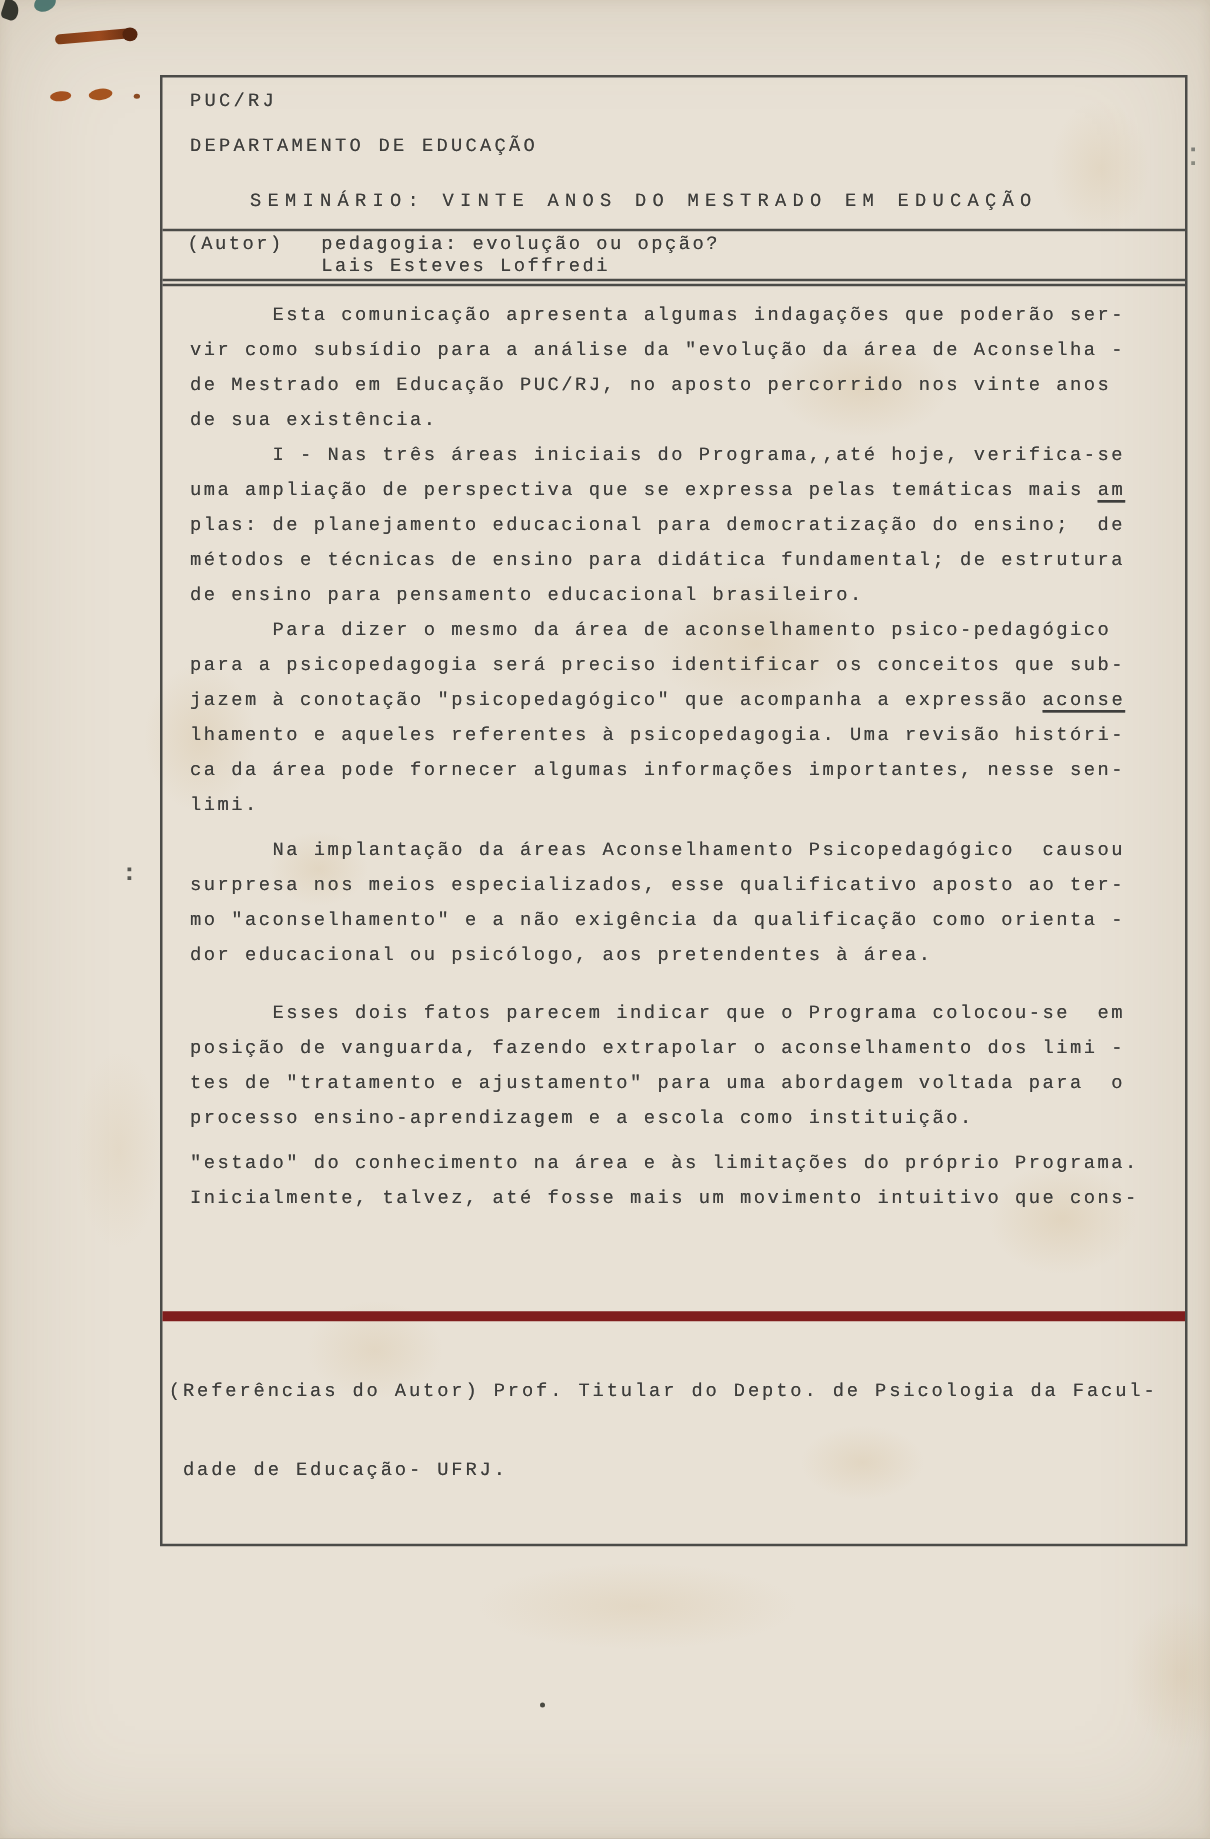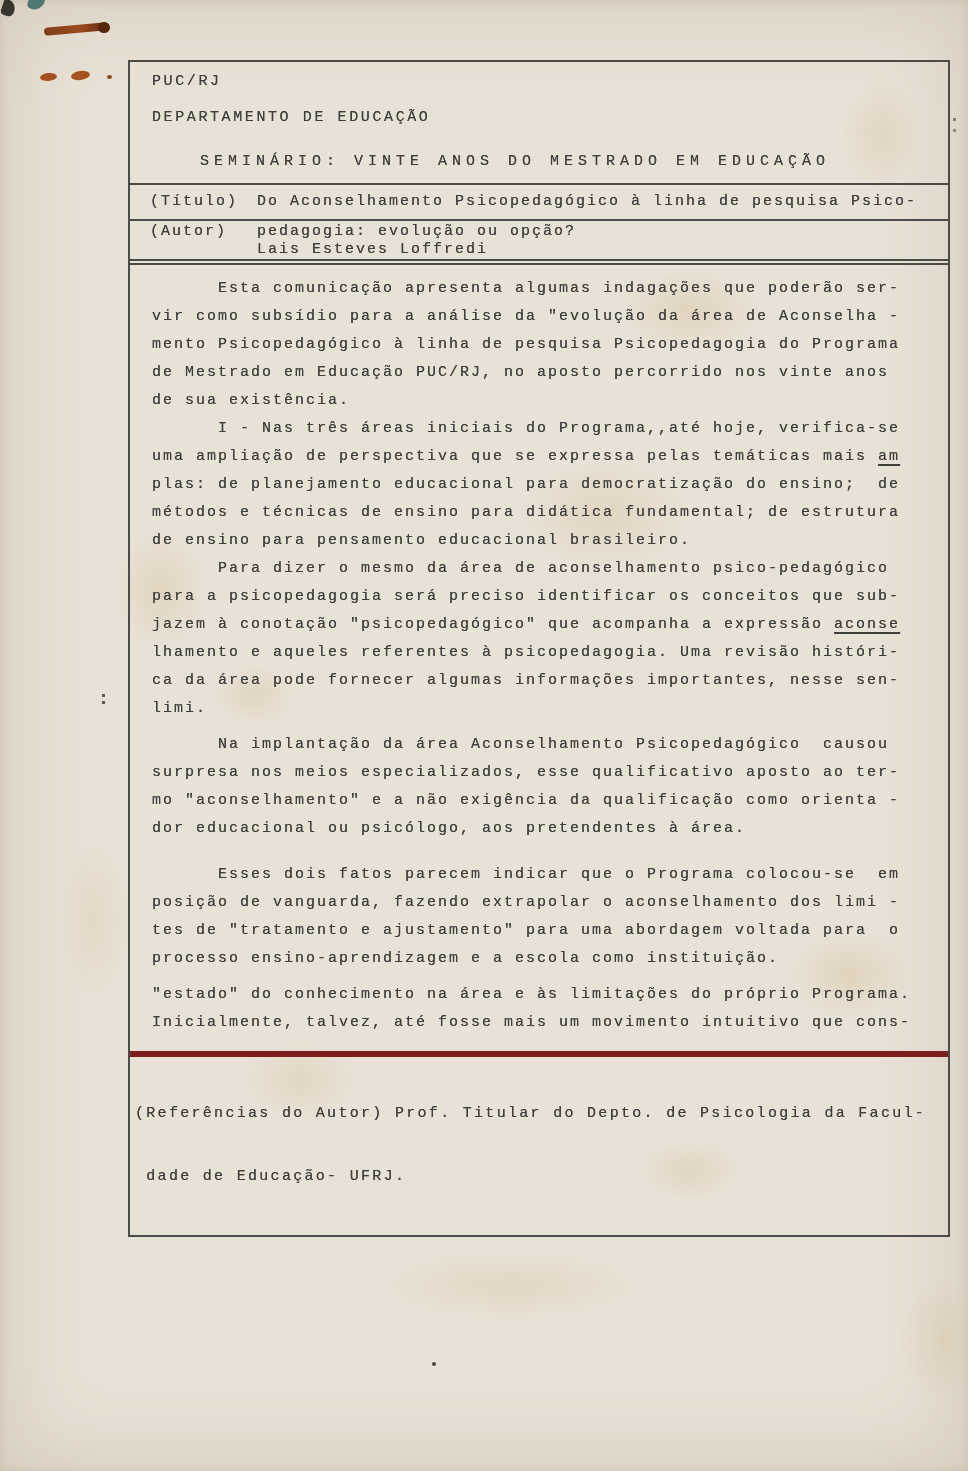--- a/index.html
+++ b/index.html
@@ -60,21 +60,21 @@
   .row-label { flex:0 0 107px; }
   .author-row { display:flex; padding:2px 8px 0 20px; border-bottom:6px double #4b4b48; line-height:18px; }
 
   .body-row { flex:1 1 auto; overflow:hidden; padding:10px 24px 0 22px; }
   .para .line { line-height:28px; white-space:pre; }
   .para:nth-child(4) { margin-top:8px; }
   .para:nth-child(5) { margin-top:18px; }
   .para:nth-child(6) { margin-top:8px; }
   .u-end { text-decoration:underline; text-underline-offset:4px; text-decoration-thickness:1.5px; }
 
-  .refs-row { border-top:6px solid #7f1d1d; padding:4px 8px 6px 5px; line-height:21px; letter-spacing:2.3px; white-space:pre; }
+  .refs-row { border-top:8px solid #7f1d1d; padding:4px 8px 6px 5px; line-height:21px; letter-spacing:2.3px; white-space:pre; }
 </style>
 </head>
 <body>
 
 <div class="page" style="--paper: #e8e1d5; --ink: #3e3e3c; --rust: #9c4a1e;">
 
   <div class="stain s1"></div>
   <div class="stain s2"></div>
   <div class="stain s3"></div>
   <div class="stain s4"></div>
@@ -98,58 +98,53 @@
   <div class="mark speck-bottom"></div>
 
   <div class="doc-frame">
 
     <div class="header-row">
       <div class="institution">PUC/RJ</div>
       <div class="department">DEPARTAMENTO DE EDUCAÇÃO</div>
       <div class="seminar">SEMINÁRIO: VINTE ANOS DO MESTRADO EM EDUCAÇÃO</div>
     </div>
 
-    <div class="title-row">
-      <span class="row-label">(Título)</span>
-      <span>Do Aconselhamento Psicopedagógico à linha de pesquisa Psico-</span>
-    </div>
 
     <div class="author-row">
       <span class="row-label">(Autor)</span>
       <span>
         <div>pedagogia: evolução ou opção?</div>
         <div>Lais Esteves Loffredi</div>
       </span>
     </div>
 
     <div class="body-row" id="body-root">
         <div class="para">
           <div class="line">      Esta comunicação apresenta algumas indagações que poderão ser-</div>
           <div class="line">vir como subsídio para a análise da "evolução da área de Aconselha -</div>
-          <div class="line">mento Psicopedagógico à linha de pesquisa Psicopedagogia do Programa</div>
           <div class="line">de Mestrado em Educação PUC/RJ, no aposto percorrido nos vinte anos</div>
           <div class="line">de sua existência.</div>
         </div>
         <div class="para">
           <div class="line">      I - Nas três áreas iniciais do Programa,,até hoje, verifica-se</div>
           <div class="line">uma ampliação de perspectiva que se expressa pelas temáticas mais <span class="u-end">am</span></div>
           <div class="line">plas: de planejamento educacional para democratização do ensino;  de</div>
           <div class="line">métodos e técnicas de ensino para didática fundamental; de estrutura</div>
           <div class="line">de ensino para pensamento educacional brasileiro.</div>
         </div>
         <div class="para">
           <div class="line">      Para dizer o mesmo da área de aconselhamento psico-pedagógico</div>
           <div class="line">para a psicopedagogia será preciso identificar os conceitos que sub-</div>
           <div class="line">jazem à conotação "psicopedagógico" que acompanha a expressão <span class="u-end">aconse</span></div>
           <div class="line">lhamento e aqueles referentes à psicopedagogia. Uma revisão históri-</div>
           <div class="line">ca da área pode fornecer algumas informações importantes, nesse sen-</div>
           <div class="line">limi.</div>
         </div>
         <div class="para">
-          <div class="line">      Na implantação da área Aconselhamento Psicopedagógico  causou</div>
+          <div class="line">      Na implantação da áreas Aconselhamento Psicopedagógico  causou</div>
           <div class="line">surpresa nos meios especializados, esse qualificativo aposto ao ter-</div>
           <div class="line">mo "aconselhamento" e a não exigência da qualificação como orienta -</div>
           <div class="line">dor educacional ou psicólogo, aos pretendentes à área.</div>
         </div>
         <div class="para">
           <div class="line">      Esses dois fatos parecem indicar que o Programa colocou-se  em</div>
           <div class="line">posição de vanguarda, fazendo extrapolar o aconselhamento dos limi -</div>
           <div class="line">tes de "tratamento e ajustamento" para uma abordagem voltada para  o</div>
           <div class="line">processo ensino-aprendizagem e a escola como instituição.</div>
         </div>

